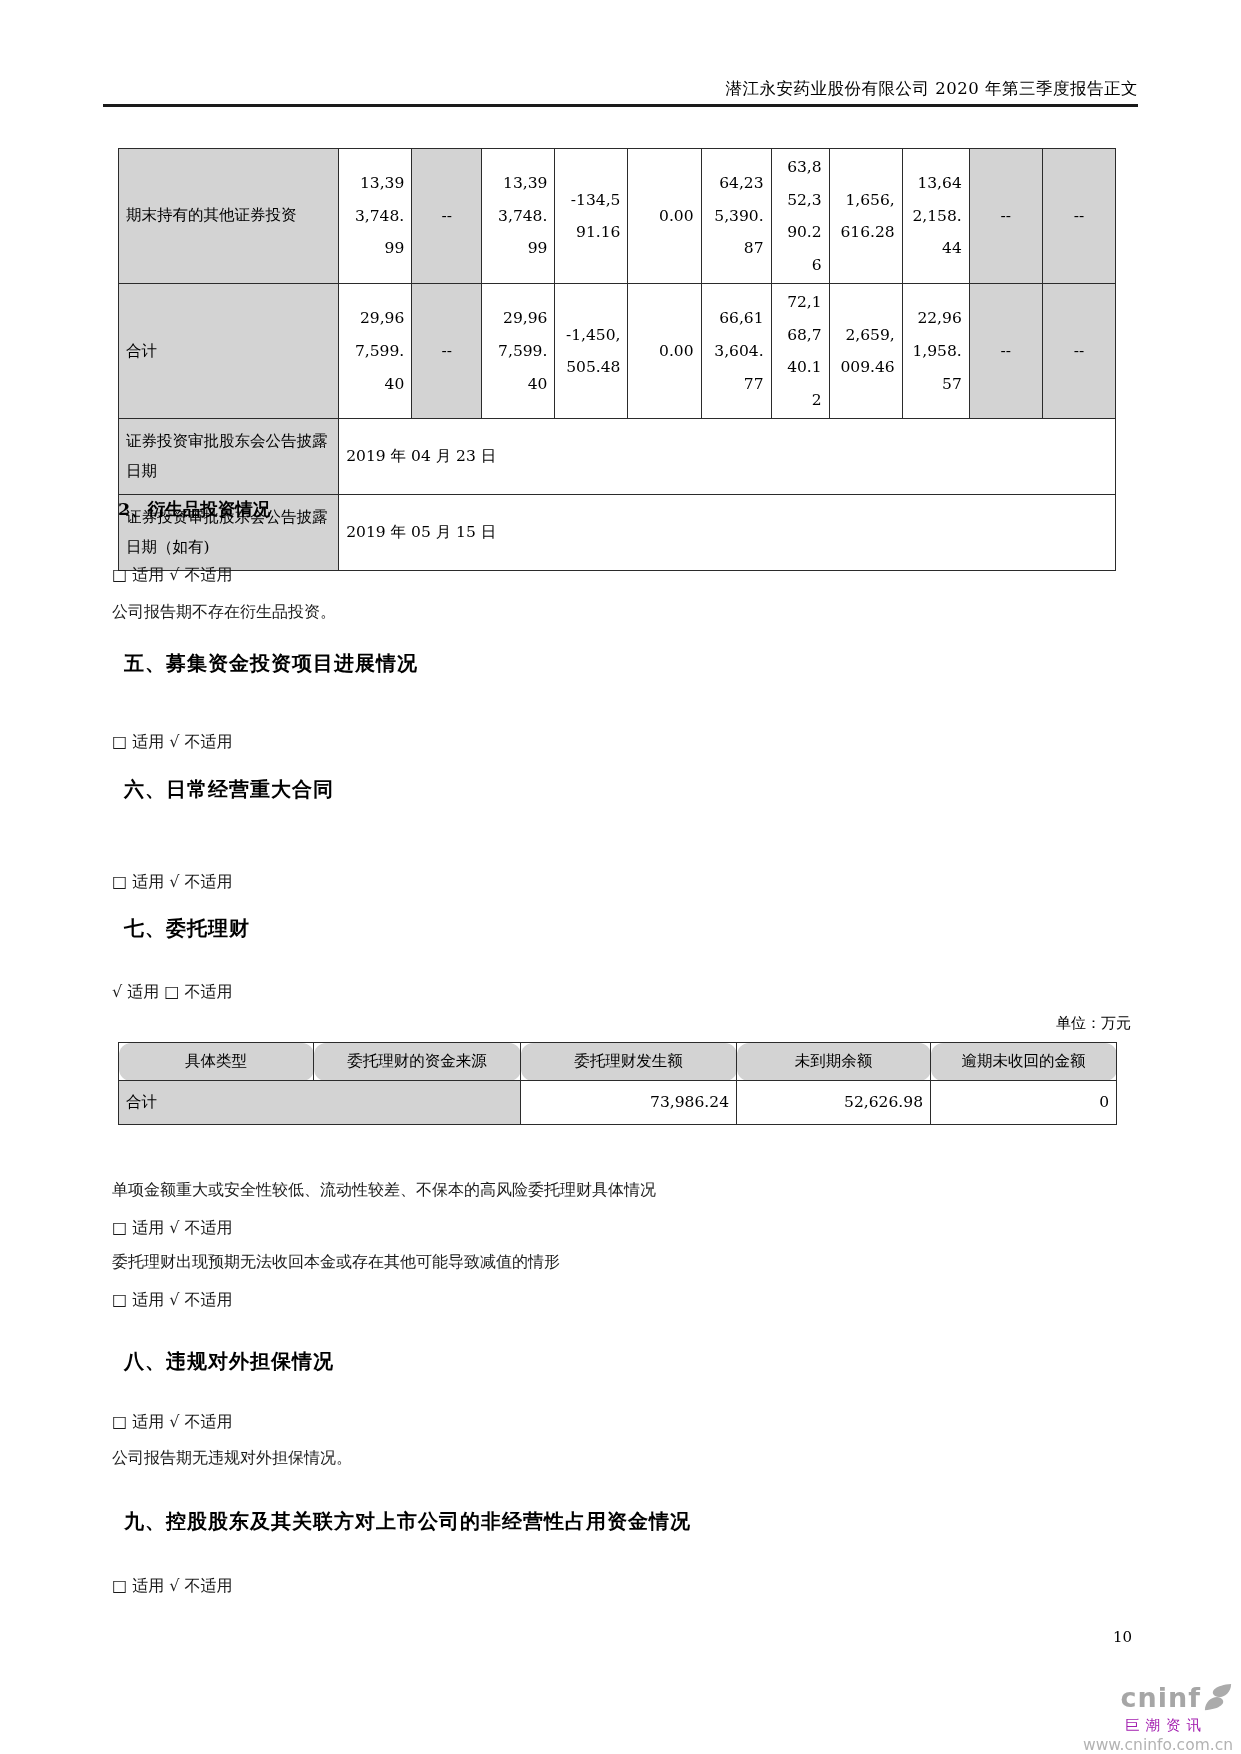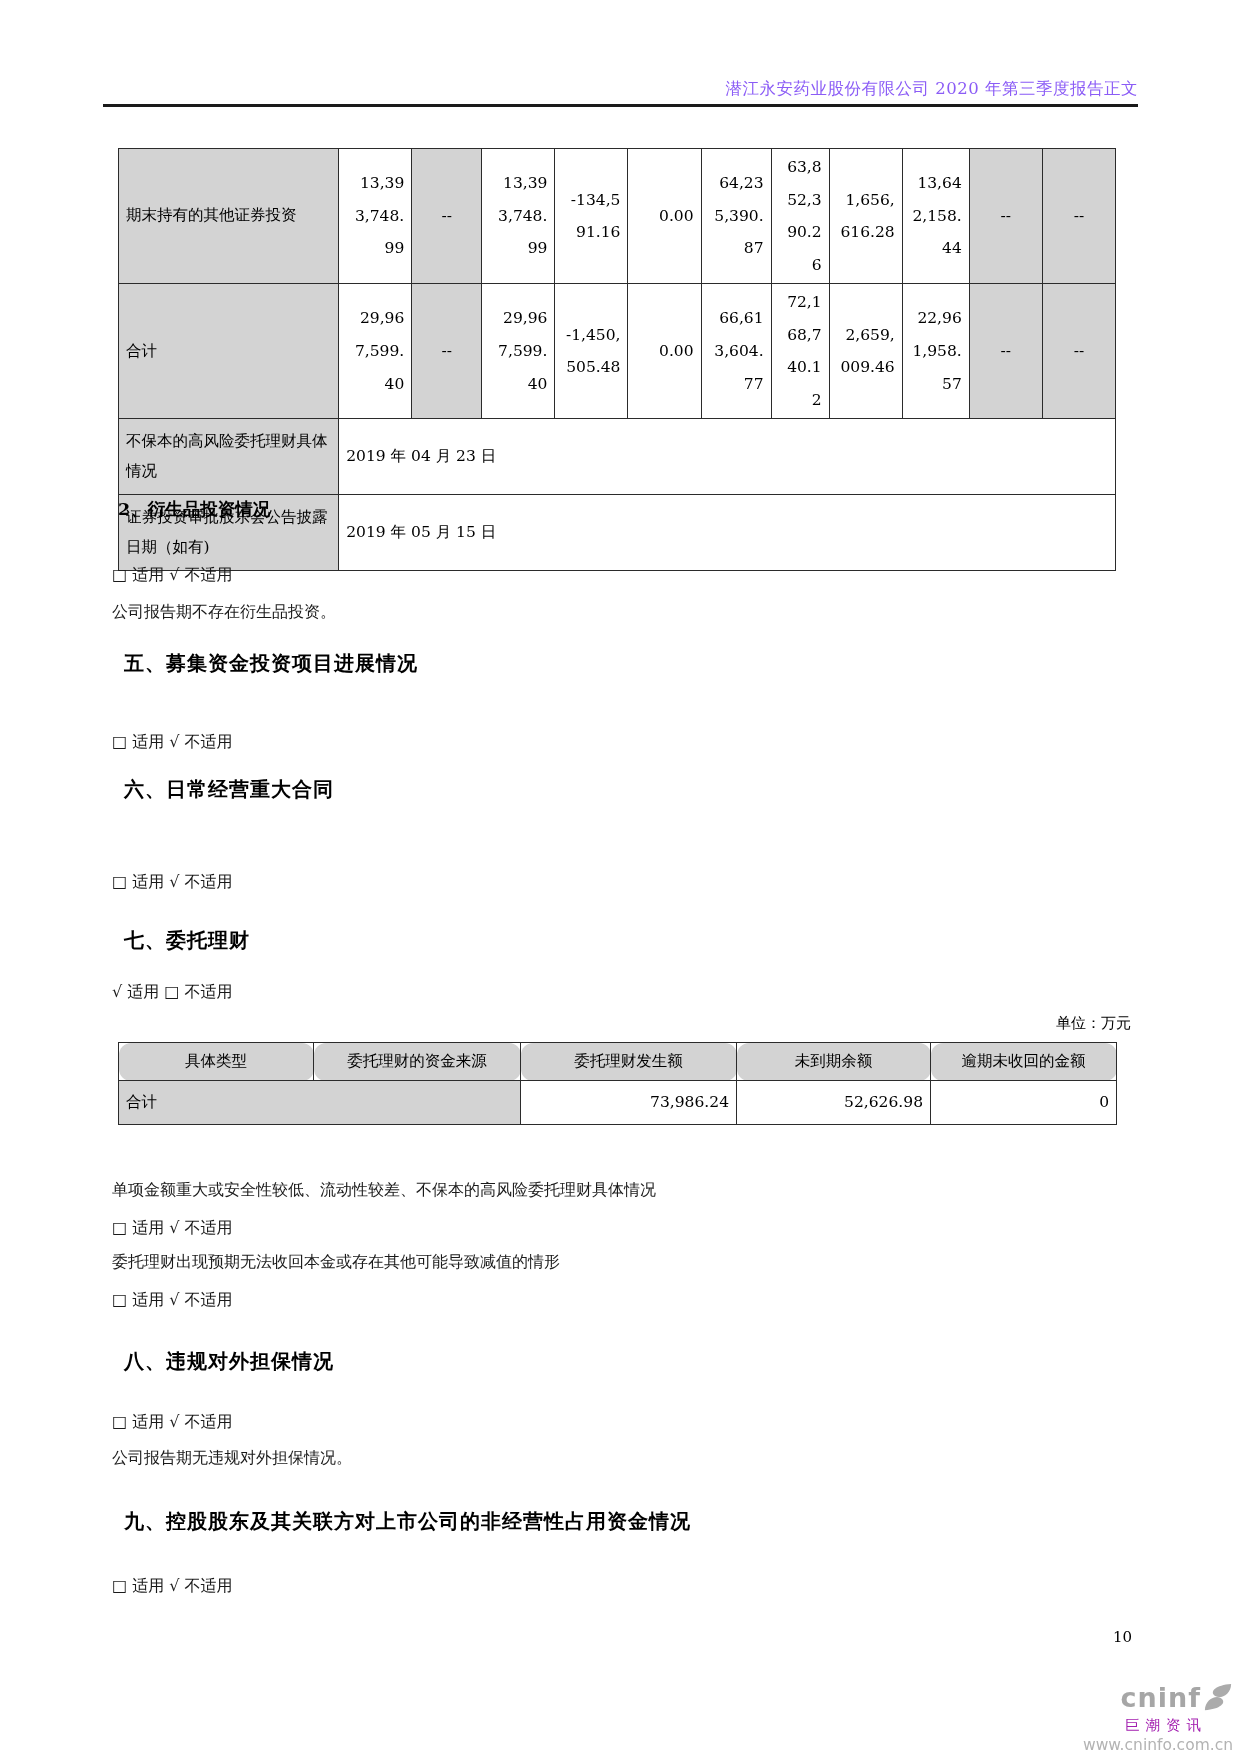--- a/index.html
+++ b/index.html
@@ -10,21 +10,21 @@
     background:#ffffff;
     font-family:"DejaVu Serif","Liberation Serif",serif;
     color:#000;
     overflow:hidden;
   }
   .abs{position:absolute;}
 
   
   .doc-header{
     top:78px;left:103px;width:1035px;
-    text-align:right;font-size:16.5px;color:#8b5cf6;
+    text-align:right;font-size:16.5px;color:#000000;
     letter-spacing:.5px;
   }
   .header-rule{
     top:104px;left:103px;width:1035px;height:3px;
     background:#1a1a1a;
   }
 
   
   table.grid{
     border-collapse:collapse;table-layout:fixed;
@@ -114,41 +114,41 @@
       <td class="num">-1,450,505.48</td>
       <td class="num">0.00</td>
       <td class="num">66,613,604.77</td>
       <td class="num">72,168,740.12</td>
       <td class="num">2,659,009.46</td>
       <td class="num">22,961,958.57</td>
       <td class="gray dash">--</td>
       <td class="gray dash">--</td>
     </tr>
     <tr style="height:76px">
-      <td class="gray labelcell">不保本的高风险委托理财具体情况</td>
+      <td class="gray labelcell">证券投资审批股东会公告披露日期</td>
       <td class="datecell" colspan="11">2019 年 04 月 23 日</td>
     </tr>
     <tr style="height:76px">
       <td class="gray labelcell">证券投资审批股东会公告披露日期（如有)</td>
       <td class="datecell" colspan="11">2019 年 05 月 15 日</td>
     </tr>
   </tbody>
     </table>
 
   <div class="abs h-minor" style="top:497px;left:118px;">2、衍生品投资情况</div>
   <div class="abs body-line" style="top:565px;left:112px;">□ 适用 √ 不适用</div>
   <div class="abs body-line" style="top:602px;left:112px;">公司报告期不存在衍生品投资。</div>
 
   <div class="abs h-major" style="top:650px;left:124px;">五、募集资金投资项目进展情况</div>
   <div class="abs body-line" style="top:732px;left:112px;">□ 适用 √ 不适用</div>
 
   <div class="abs h-major" style="top:776px;left:124px;">六、日常经营重大合同</div>
   <div class="abs body-line" style="top:872px;left:112px;">□ 适用 √ 不适用</div>
 
-  <div class="abs h-major" style="top:915px;left:124px;margin-top:12px;">七、委托理财</div>
+  <div class="abs h-major" style="top:915px;left:124px;">七、委托理财</div>
   <div class="abs body-line" style="top:982px;left:112px;">√ 适用 □ 不适用</div>
   <div class="abs unit-line" style="top:1014px;left:133px;width:998px;">单位：万元</div>
 
   <table class="grid t2 abs" style="top:1042px;left:118px;width:998px;">
     <colgroup>
       <col style="width:195px">
         <col style="width:207px">
         <col style="width:216px">
         <col style="width:194px">
         <col style="width:186px">

